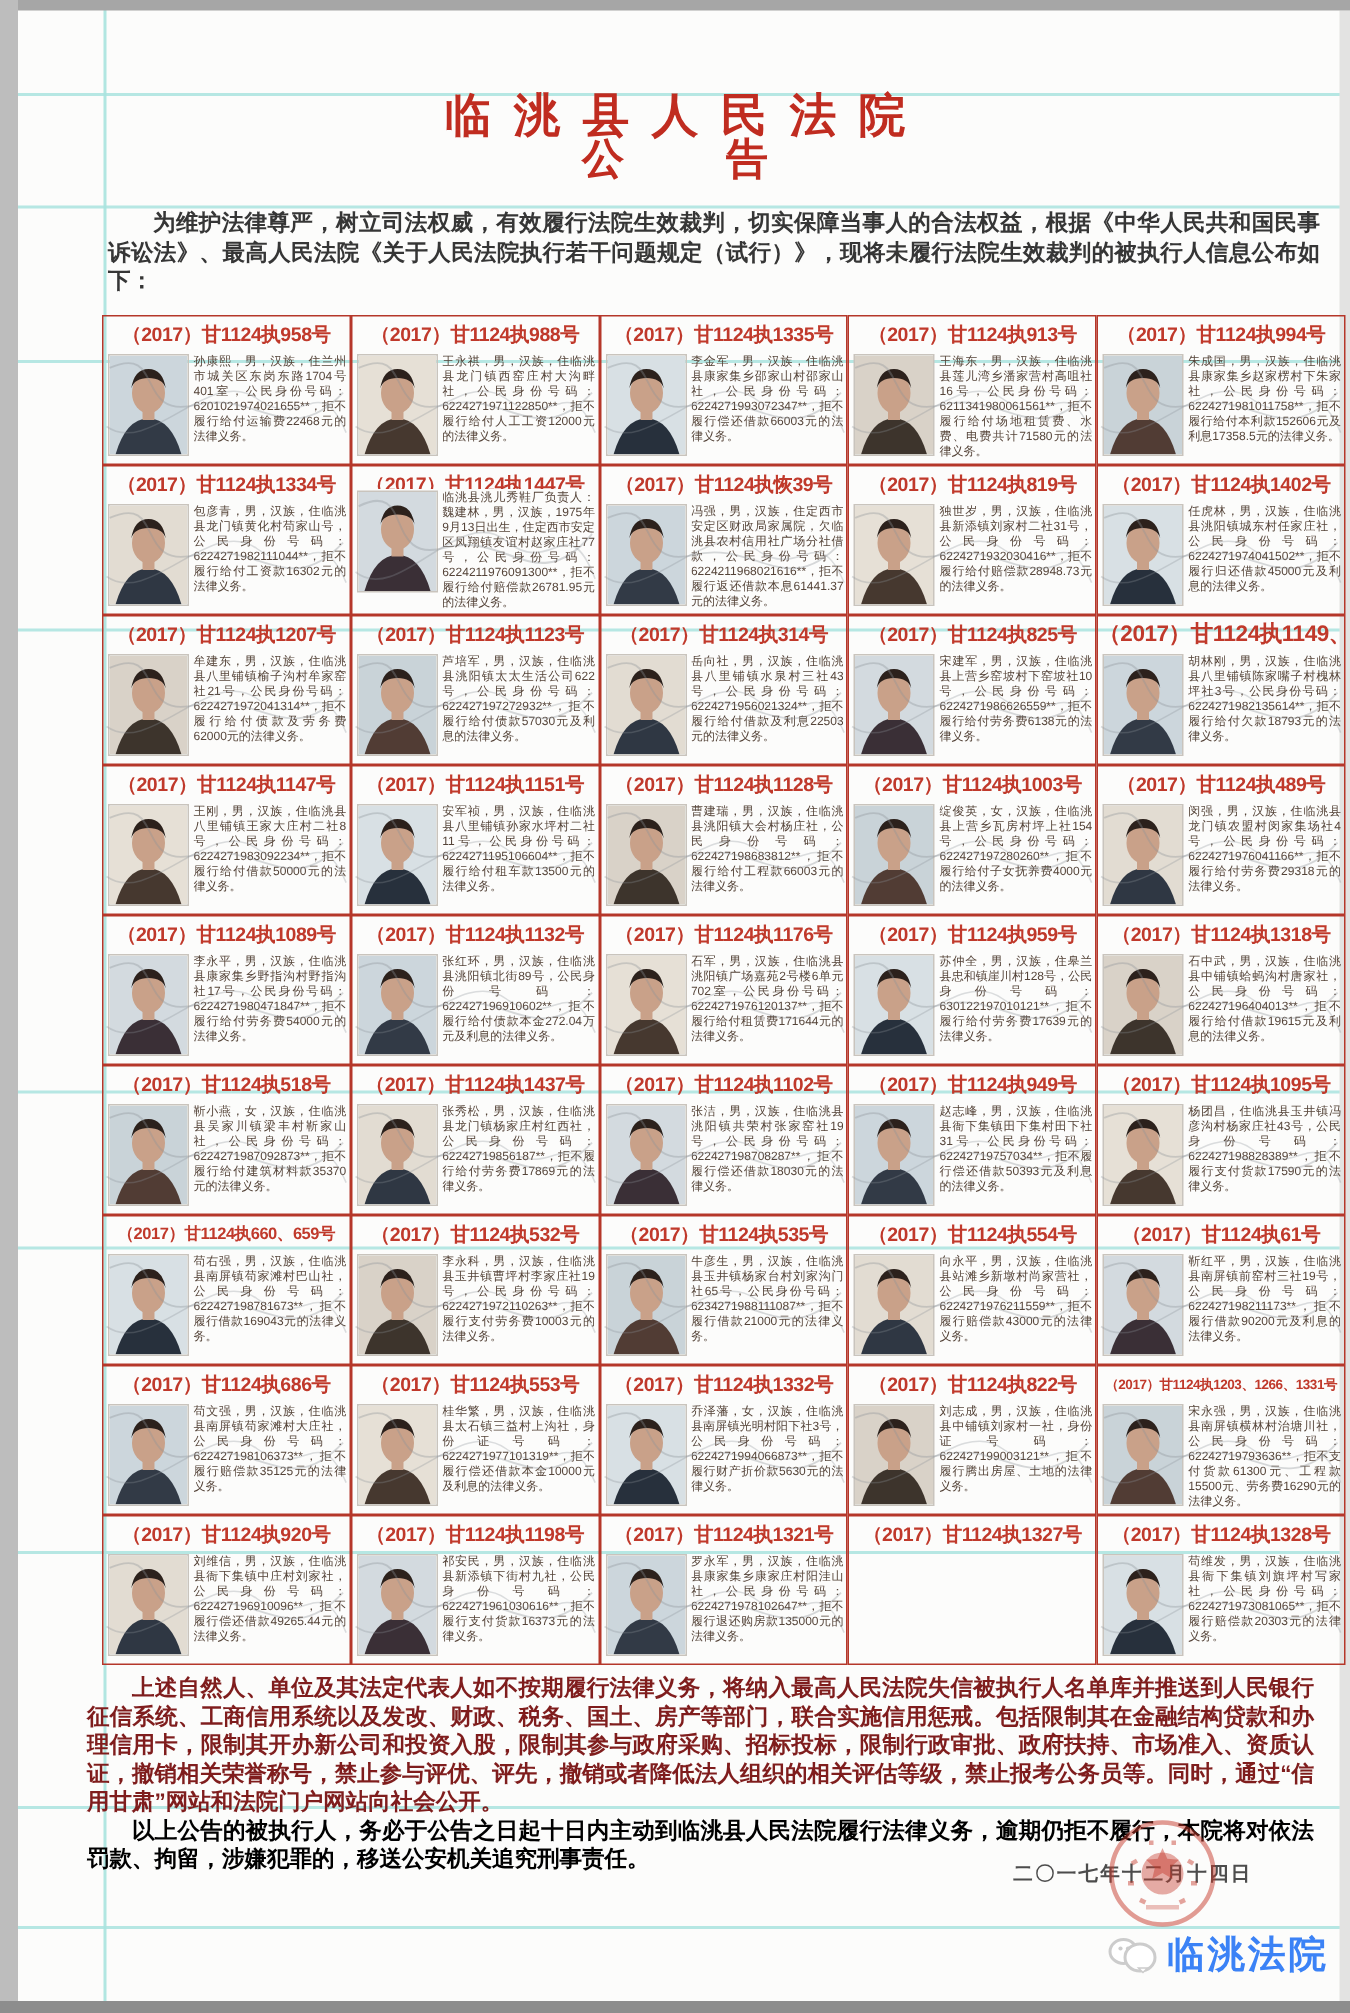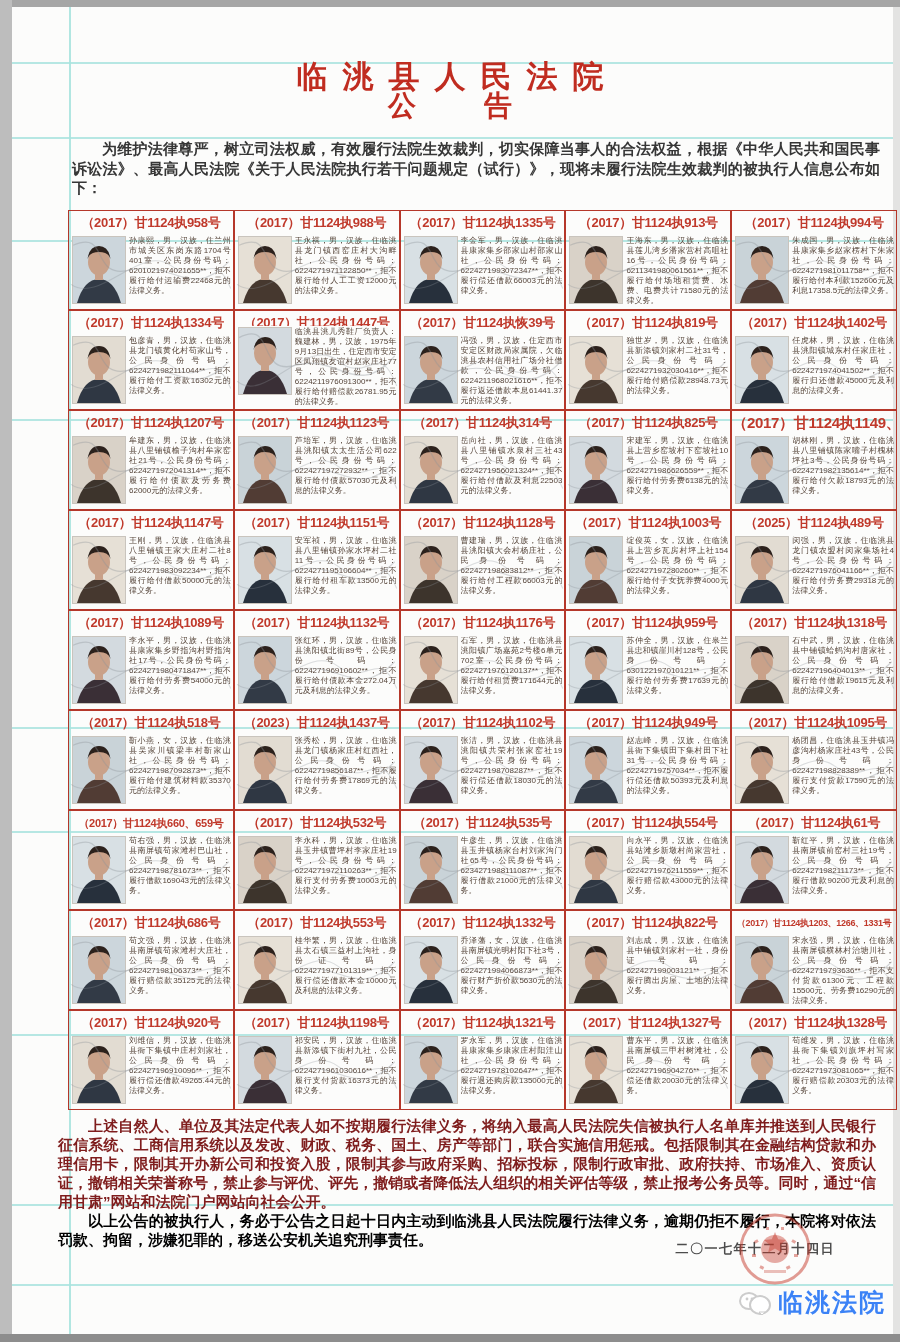--- a/index.html
+++ b/index.html
@@ -429,21 +429,21 @@
         </svg>
       </div>
       <div class="cell-text">绽俊英，女，汉族，住临洮县上营乡瓦房村坪上社154号，公民身份号码：622427197280260**，拒不履行给付子女抚养费4000元的法律义务。</div>
       <svg class="scribble" viewBox="0 0 160 72" preserveAspectRatio="none">
         <path d="M4 10 C 40 -6, 20 44, 60 34 S 120 64, 156 26" fill="none" stroke="#8b9299" stroke-width="1.2" opacity="0.35"></path>
         <path d="M2 48 C 30 68, 70 8, 100 30 S 140 10, 158 52" fill="none" stroke="#8b9299" stroke-width="1" opacity="0.3"></path>
       </svg>
     </div>
   </div>
       <div class="cell" style="--pbg: #e2dcd2; --cloth: #2f3743;">
-    <div class="cell-header">（2025）甘1124执489号</div>
+    <div class="cell-header">（2017）甘1124执489号</div>
     <div class="cell-body">
       <div class="photo">
         <svg viewBox="0 0 52 66" preserveAspectRatio="none">
           <rect width="52" height="66" fill="var(--pbg,#d4dde2)"></rect>
           <path d="M4 66 q7 -24 22 -24 q15 0 22 24 z" fill="var(--cloth,#323a46)"></path>
           <ellipse cx="26" cy="25" rx="11" ry="13.5" fill="#c9a189"></ellipse>
           <path d="M14.5 22 q2 -13 11.5 -13 q9.5 0 11.5 13 q-2 -7 -11.5 -7 q-9.5 0 -11.5 7 z" fill="#2c211c"></path>
           <rect x="22" y="36" width="8" height="7" fill="#c9a189"></rect>
         </svg>
       </div>
@@ -562,21 +562,21 @@
         </svg>
       </div>
       <div class="cell-text">靳小燕，女，汉族，住临洮县吴家川镇梁丰村靳家山社，公民身份号码：6224271987092873**，拒不履行给付建筑材料款35370元的法律义务。</div>
       <svg class="scribble" viewBox="0 0 160 72" preserveAspectRatio="none">
         <path d="M4 10 C 40 -6, 20 44, 60 34 S 120 64, 156 26" fill="none" stroke="#8b9299" stroke-width="1.2" opacity="0.35"></path>
         <path d="M2 48 C 30 68, 70 8, 100 30 S 140 10, 158 52" fill="none" stroke="#8b9299" stroke-width="1" opacity="0.3"></path>
       </svg>
     </div>
   </div>
       <div class="cell" style="--pbg: #e2dcd2; --cloth: #2f3743;">
-    <div class="cell-header">（2023）甘1124执1437号</div>
+    <div class="cell-header">（2017）甘1124执1437号</div>
     <div class="cell-body">
       <div class="photo">
         <svg viewBox="0 0 52 66" preserveAspectRatio="none">
           <rect width="52" height="66" fill="var(--pbg,#d4dde2)"></rect>
           <path d="M4 66 q7 -24 22 -24 q15 0 22 24 z" fill="var(--cloth,#323a46)"></path>
           <ellipse cx="26" cy="25" rx="11" ry="13.5" fill="#c9a189"></ellipse>
           <path d="M14.5 22 q2 -13 11.5 -13 q9.5 0 11.5 13 q-2 -7 -11.5 -7 q-9.5 0 -11.5 7 z" fill="#2c211c"></path>
           <rect x="22" y="36" width="8" height="7" fill="#c9a189"></rect>
         </svg>
       </div>
@@ -886,36 +886,20 @@
       </div>
       <div class="cell-text">罗永军，男，汉族，住临洮县康家集乡康家庄村阳洼山社，公民身份号码：6224271978102647**，拒不履行退还购房款135000元的法律义务。</div>
       <svg class="scribble" viewBox="0 0 160 72" preserveAspectRatio="none">
         <path d="M4 10 C 40 -6, 20 44, 60 34 S 120 64, 156 26" fill="none" stroke="#8b9299" stroke-width="1.2" opacity="0.35"></path>
         <path d="M2 48 C 30 68, 70 8, 100 30 S 140 10, 158 52" fill="none" stroke="#8b9299" stroke-width="1" opacity="0.3"></path>
       </svg>
     </div>
   </div>
       <div class="cell" style="--pbg: #e6e0d6; --cloth: #46382f;">
     <div class="cell-header">（2017）甘1124执1327号</div>
-    <div class="cell-body">
-      <div class="photo">
-        <svg viewBox="0 0 52 66" preserveAspectRatio="none">
-          <rect width="52" height="66" fill="var(--pbg,#d4dde2)"></rect>
-          <path d="M4 66 q7 -24 22 -24 q15 0 22 24 z" fill="var(--cloth,#323a46)"></path>
-          <ellipse cx="26" cy="25" rx="11" ry="13.5" fill="#c9a189"></ellipse>
-          <path d="M14.5 22 q2 -13 11.5 -13 q9.5 0 11.5 13 q-2 -7 -11.5 -7 q-9.5 0 -11.5 7 z" fill="#2c211c"></path>
-          <rect x="22" y="36" width="8" height="7" fill="#c9a189"></rect>
-        </svg>
-      </div>
-      <div class="cell-text">曹东平，男，汉族，住临洮县南屏镇三甲村树滩社，公民身份号码：622427196904276**，拒不偿还借款20030元的法律义务。</div>
-      <svg class="scribble" viewBox="0 0 160 72" preserveAspectRatio="none">
-        <path d="M4 10 C 40 -6, 20 44, 60 34 S 120 64, 156 26" fill="none" stroke="#8b9299" stroke-width="1.2" opacity="0.35"></path>
-        <path d="M2 48 C 30 68, 70 8, 100 30 S 140 10, 158 52" fill="none" stroke="#8b9299" stroke-width="1" opacity="0.3"></path>
-      </svg>
-    </div>
   </div>
       <div class="cell" style="--pbg: #d8e0e4; --cloth: #27303c;">
     <div class="cell-header">（2017）甘1124执1328号</div>
     <div class="cell-body">
       <div class="photo">
         <svg viewBox="0 0 52 66" preserveAspectRatio="none">
           <rect width="52" height="66" fill="var(--pbg,#d4dde2)"></rect>
           <path d="M4 66 q7 -24 22 -24 q15 0 22 24 z" fill="var(--cloth,#323a46)"></path>
           <ellipse cx="26" cy="25" rx="11" ry="13.5" fill="#c9a189"></ellipse>
           <path d="M14.5 22 q2 -13 11.5 -13 q9.5 0 11.5 13 q-2 -7 -11.5 -7 q-9.5 0 -11.5 7 z" fill="#2c211c"></path>

